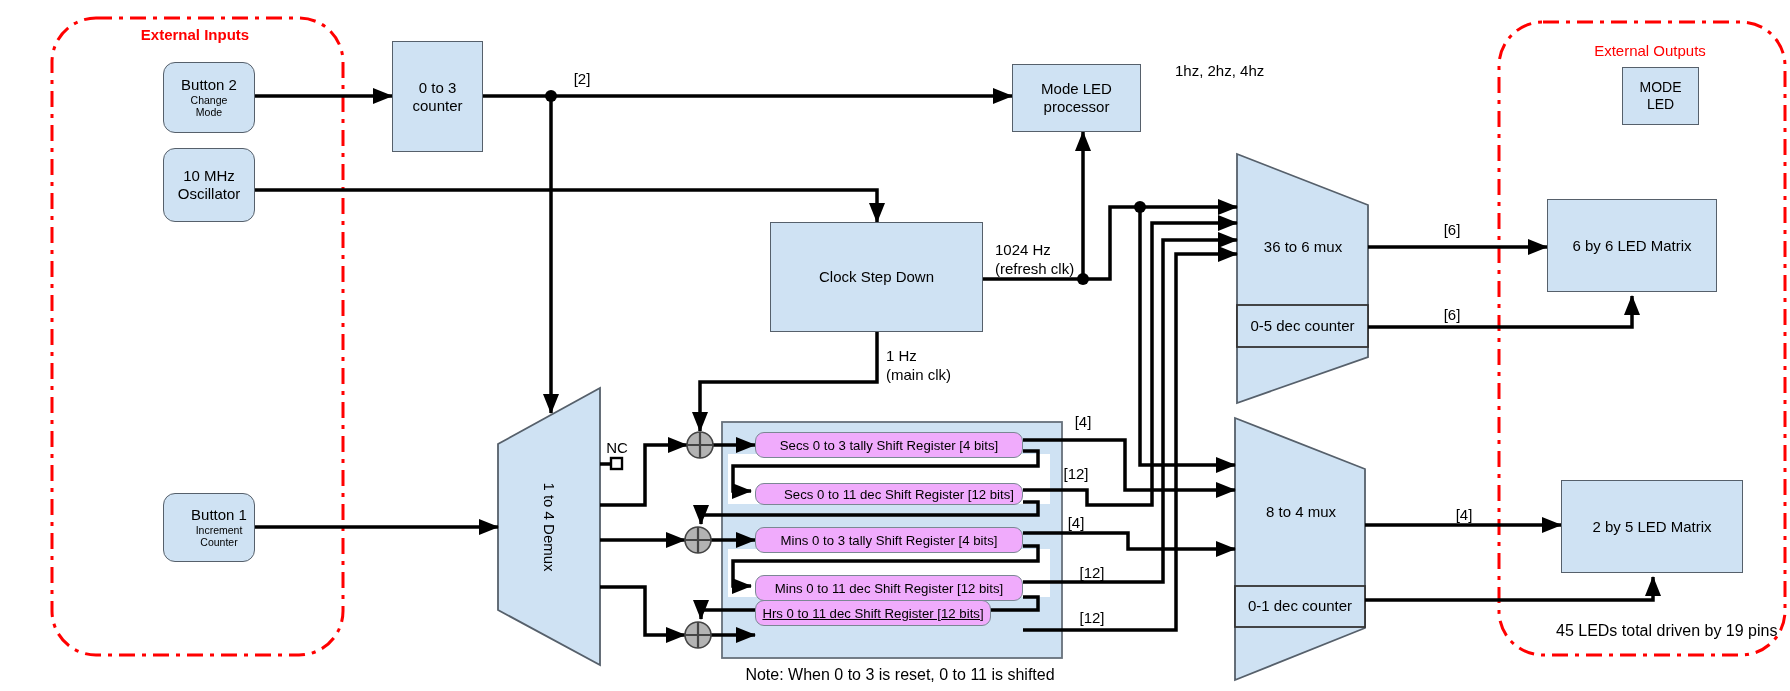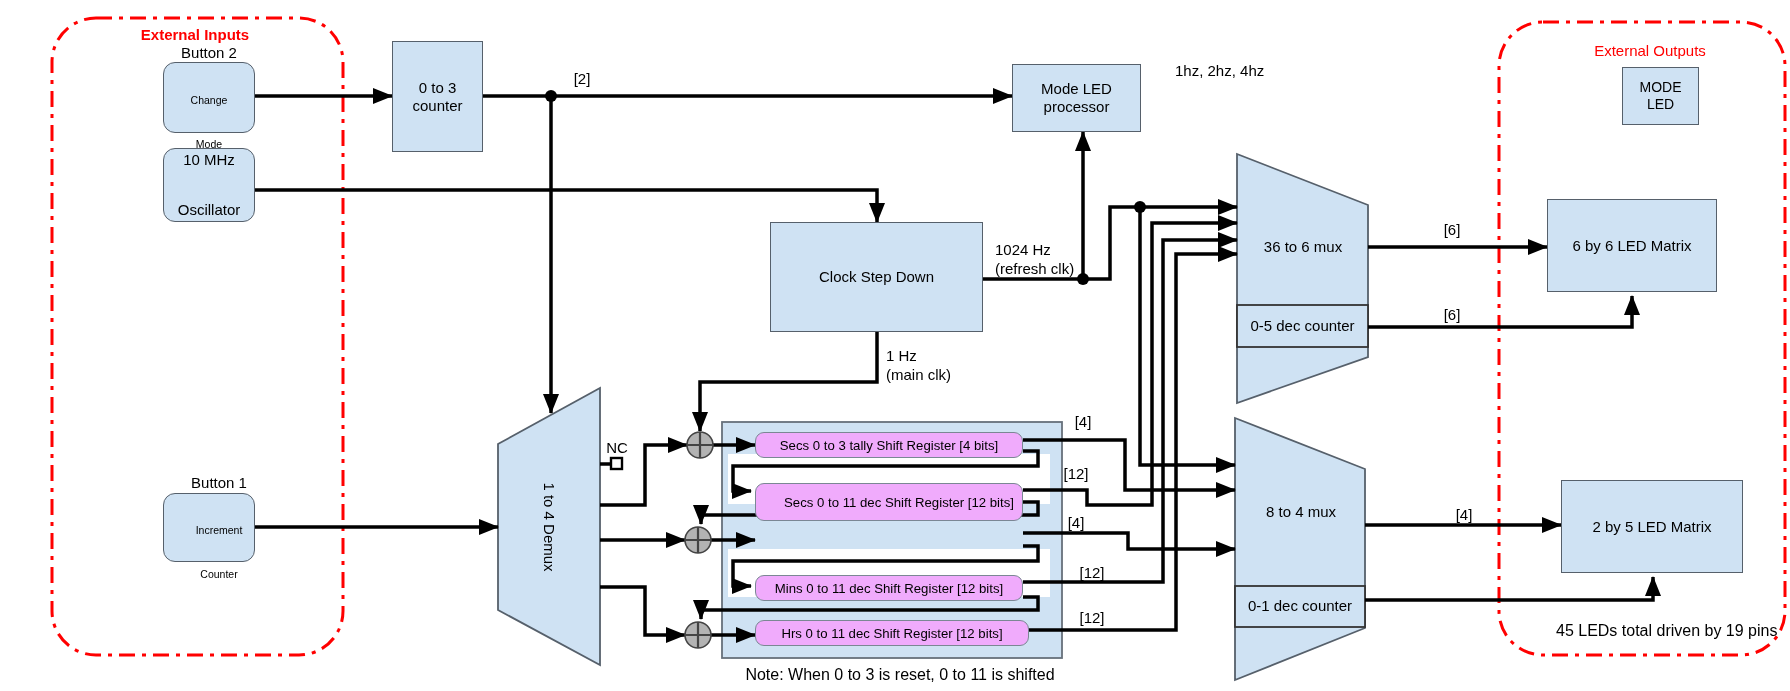--- a/index.html
+++ b/index.html
@@ -2,21 +2,21 @@
 <html><head>
 <meta charset="utf-8">
 <style>
   html,body{margin:0;padding:0;background:#ffffff;}
   .canvas{position:relative;width:1790px;height:691px;background:#ffffff;overflow:hidden;
           font-family:"Liberation Sans", sans-serif;color:#000;}
   svg.layer{position:absolute;left:0;top:0;z-index:1;}
   .block{position:absolute;box-sizing:border-box;display:flex;flex-direction:column;align-items:center;
          justify-content:center;background:#cfe2f3;border:1.7px solid #56606b;text-align:center;
          line-height:1.18;z-index:2;}
-  .rounded{border-radius:12px;gap:32px;}
+  .rounded{border-radius:12px;}
   .pill{position:absolute;box-sizing:border-box;background:#f0abfc;border:1.6px solid #7b8794;border-radius:9px;
         display:flex;align-items:center;justify-content:center;font-size:13.2px;z-index:3;white-space:nowrap;}
   .ovl{position:absolute;box-sizing:border-box;display:flex;align-items:center;justify-content:center;
        text-align:center;background:none;border:none;z-index:4;line-height:1.15;}
   .lbl{position:absolute;z-index:4;white-space:nowrap;line-height:1.1;}
   .red{color:#ff0000;}
   .t15{font-size:15px;} .t14{font-size:14px;} .t16{font-size:16px;} .t11{font-size:10.5px;}
   .rot90{transform:rotate(90deg);}
 </style>
 </head>
@@ -143,23 +143,24 @@
   </div>
 
   <div class="ovl t15 rot90" style="left:479px;top:517px;width:140px;height:20px;">1 to 4 Demux</div>
   <div class="lbl t15" style="left:600px;top:440px;width:34px;text-align:center;">NC</div>
   <div class="ovl t15" style="left:1239px;top:238px;width:128px;height:18px;">36 to 6 mux</div>
   <div class="ovl t15" style="left:1237px;top:317px;width:131px;height:18px;">0-5 dec counter</div>
   <div class="ovl t15" style="left:1238px;top:503px;width:126px;height:18px;">8 to 4 mux</div>
   <div class="ovl t15" style="left:1235px;top:597px;width:130px;height:18px;text-align:center;">0-1 dec counter</div>
 
   <div class="pill" style="left:755px;top:432px;width:268px;height:26px;">Secs 0 to 3 tally Shift Register [4 bits]</div>
-  <div class="pill" style="left:755px;top:483px;width:268px;height:38px;padding-left:20px;">Secs 0 to 11 dec Shift Register [12 bits]</div>
+  <div class="pill" style="left:755px;top:483px;width:268px;height:22px;padding-left:20px;">Secs 0 to 11 dec Shift Register [12 bits]</div>
+  <div class="pill" style="left:755px;top:527px;width:268px;height:26px;">Mins 0 to 3 tally Shift Register [4 bits]</div>
   <div class="pill" style="left:755px;top:575px;width:268px;height:26px;">Mins 0 to 11 dec Shift Register [12 bits]</div>
-  <div class="pill" style="left:755px;top:620px;width:274px;height:26px;">Hrs 0 to 11 dec Shift Register [12 bits]</div>
+  <div class="pill" style="left:755px;top:600px;width:236px;height:26px;text-decoration:underline;">Hrs 0 to 11 dec Shift Register [12 bits]</div>
 
   <div class="lbl t15" style="left:567px;top:71px;width:30px;text-align:center;">[2]</div>
   <div class="lbl t15" style="left:1175px;top:63px;">1hz, 2hz, 4hz</div>
   <div class="lbl t15" style="left:995px;top:242px;">1024 Hz</div>
   <div class="lbl t15" style="left:995px;top:261px;">(refresh clk)</div>
   <div class="lbl t15" style="left:886px;top:348px;">1 Hz</div>
   <div class="lbl t15" style="left:886px;top:367px;">(main clk)</div>
   <div class="lbl t15" style="left:1063px;top:414px;width:40px;text-align:center;">[4]</div>
   <div class="lbl t15" style="left:1056px;top:466px;width:40px;text-align:center;">[12]</div>
   <div class="lbl t15" style="left:1056px;top:515px;width:40px;text-align:center;">[4]</div>

